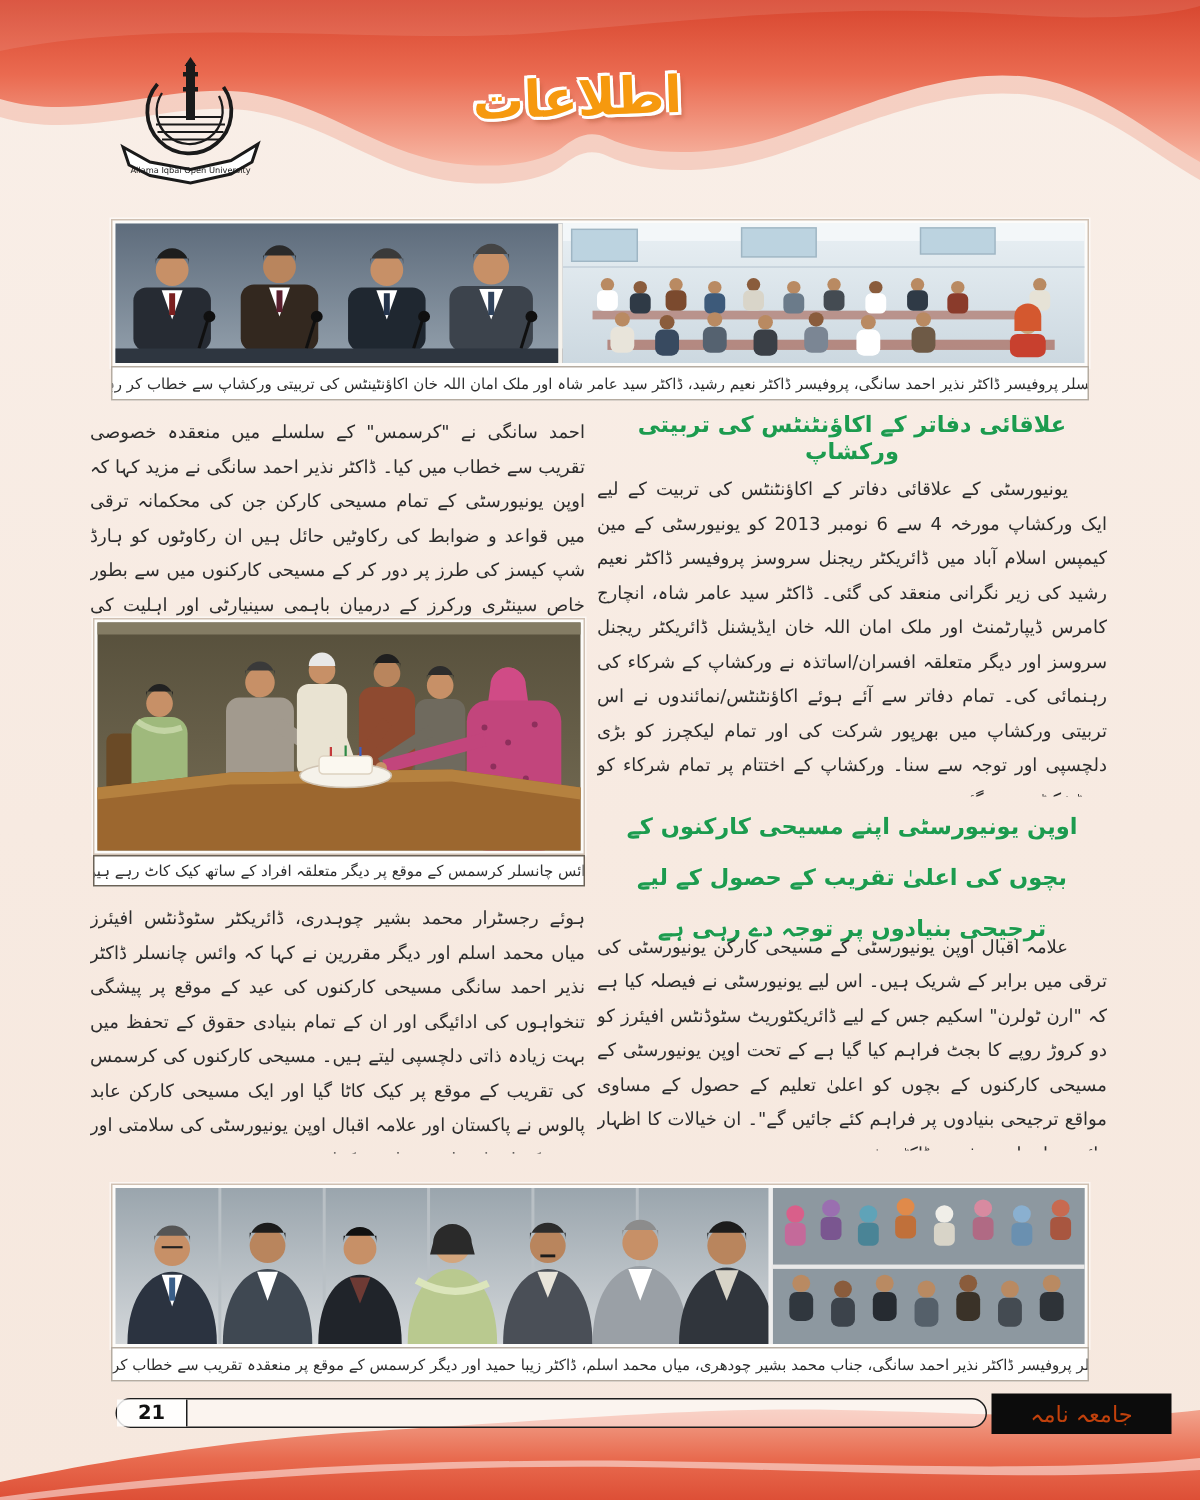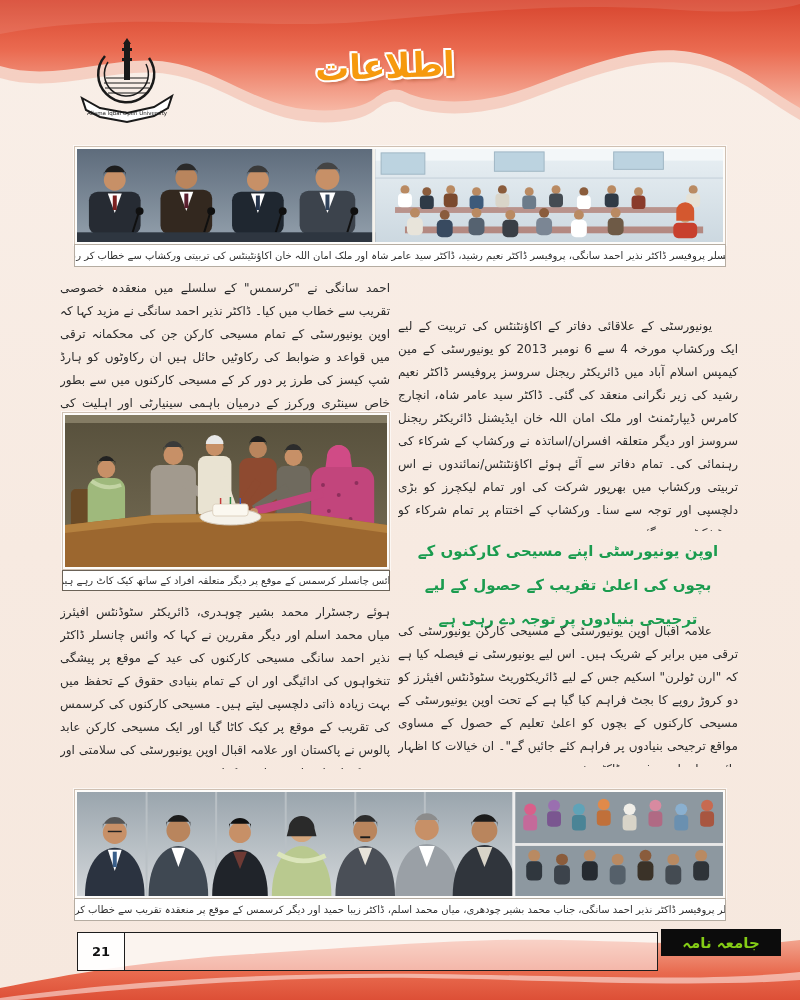--- a/index.html
+++ b/index.html
@@ -41,22 +41,22 @@
     display:flex; border:1px solid #1d1d1d; box-sizing:border-box;
     background:rgba(255,255,255,.5); z-index:3;
   }
   .footer-cell-num {
     width:46px; border-right:1px solid #1d1d1d; background:rgba(255,255,255,.85);
     display:flex; align-items:center; justify-content:center;
     font-weight:bold; font-size:13px; color:#111;
   }
   .footer-cell-rest { flex:1; }
   .masthead {
-    background:#0c0c0c; color:#84cc16; z-index:4;
-    display:flex; align-items:center; justify-content:center; font-size:15px;font-weight:bold;
+    background:#0c0c0c; color:#c2410c; z-index:4;
+    display:flex; align-items:center; justify-content:center; font-size:15px;
   }
   svg { overflow:visible; }
 </style>
 </head>
 <body>
 
 <div class="page">
 
   <svg class="abs" style="left:0;top:0;" width="800" height="145" viewBox="0 0 800 145" aria-hidden="true">
     <defs>
@@ -217,20 +217,21 @@
           <line x1="272" y1="86" x2="278" y2="66"></line>
             <circle cx="279" cy="64" r="3"></circle>
         </g>
         <rect y="86" width="300" height="10" fill="#2e3640"></rect>
       </g>
       <rect x="297" width="3" height="96" fill="#f5f2ec"></rect>
     </svg>
   </div>
   <div class="abs urdu caption" style="left:74px;top:244px;width:652px;height:23px;">وائس چانسلر پروفیسر ڈاکٹر نذیر احمد سانگی، پروفیسر ڈاکٹر نعیم رشید، ڈاکٹر سید عامر شاہ اور ملک امان اللہ خان اکاؤنٹینٹس کی تربیتی ورکشاپ سے خطاب کر رہے ہیں ۔</div>
 
+  <div class="abs urdu green-h" style="left:398px;top:274px;width:340px;height:24px;">علاقائی دفاتر کے اکاؤنٹنٹس کی تربیتی ورکشاپ</div>
 
   <div class="abs urdu body-text indent" style="left:398px;top:315px;width:340px;height:216px;">یونیورسٹی کے علاقائی دفاتر کے اکاؤنٹنٹس کی تربیت کے لیے ایک ورکشاپ مورخہ 4 سے 6 نومبر 2013 کو یونیورسٹی کے مین کیمپس اسلام آباد میں ڈائریکٹر ریجنل سروسز پروفیسر ڈاکٹر نعیم رشید کی زیر نگرانی منعقد کی گئی۔ ڈاکٹر سید عامر شاہ، انچارج کامرس ڈیپارٹمنٹ اور ملک امان اللہ خان ایڈیشنل ڈائریکٹر ریجنل سروسز اور دیگر متعلقہ افسران/اساتذہ نے ورکشاپ کے شرکاء کی رہنمائی کی۔ تمام دفاتر سے آئے ہوئے اکاؤنٹنٹس/نمائندوں نے اس تربیتی ورکشاپ میں بھرپور شرکت کی اور تمام لیکچرز کو بڑی دلچسپی اور توجہ سے سنا۔ ورکشاپ کے اختتام پر تمام شرکاء کو سرٹیفکیٹس دیے گئے۔</div>
 
   <div class="abs urdu green-h" style="left:398px;top:534px;width:340px;height:74px;line-height:34px;">اوپن یونیورسٹی اپنے مسیحی کارکنوں کے بچوں کی اعلیٰ تقریب کے حصول کے لیے ترجیحی بنیادوں پر توجہ دے رہی ہے</div>
 
   <div class="abs urdu body-text indent" style="left:398px;top:620px;width:340px;height:147px;">علامہ اقبال اوپن یونیورسٹی کے مسیحی کارکن یونیورسٹی کی ترقی میں برابر کے شریک ہیں۔ اس لیے یونیورسٹی نے فیصلہ کیا ہے کہ "ارن ٹولرن" اسکیم جس کے لیے ڈائریکٹوریٹ سٹوڈنٹس افیئرز کو دو کروڑ روپے کا بجٹ فراہم کیا گیا ہے کے تحت اوپن یونیورسٹی کے مسیحی کارکنوں کے بچوں کو اعلیٰ تعلیم کے حصول کے مساوی مواقع ترجیحی بنیادوں پر فراہم کئے جائیں گے"۔ ان خیالات کا اظہار وائس چانسلر پروفیسر ڈاکٹر نذیر</div>
 
   <div class="abs urdu body-text" style="left:60px;top:277px;width:330px;height:136px;">احمد سانگی نے "کرسمس" کے سلسلے میں منعقدہ خصوصی تقریب سے خطاب میں کیا۔ ڈاکٹر نذیر احمد سانگی نے مزید کہا کہ اوپن یونیورسٹی کے تمام مسیحی کارکن جن کی محکمانہ ترقی میں قواعد و ضوابط کی رکاوٹیں حائل ہیں ان رکاوٹوں کو ہارڈ شپ کیسز کی طرز پر دور کر کے مسیحی کارکنوں میں سے بطور خاص سینٹری ورکرز کے درمیان باہمی سینیارٹی اور اہلیت کی بنیاد پر لائحہ عمل تیار کر کے انہیں جلد از جلد ترقی دے دی جائے گی۔ تقریب سے خطاب کرتے</div>
 
   <div class="abs photo-frame" style="left:62px;top:412px;width:328px;height:158px;">
@@ -410,19 +411,19 @@
       <linearGradient id="bg1" x1="0" y1="0" x2="0" y2="1">
         <stop offset="0" stop-color="#f2a48e"></stop>
         <stop offset="0.55" stop-color="#e86a4e"></stop>
         <stop offset="1" stop-color="#dd4f36"></stop>
       </linearGradient>
     </defs>
     <path d="M0,70 V58 C70,44 150,30 250,24 C380,16 470,8 560,10 C660,12 740,18 800,10 V70 Z" fill="url(#bg1)"></path>
     <path d="M0,68 C120,52 260,42 430,44 C580,46 700,52 800,42 V50 C690,58 560,50 420,48 C270,46 120,58 0,72 Z" fill="#ffffff" opacity="0.5"></path>
   </svg>
 
-  <div class="abs footer-bar" style="left:77px;top:932px;width:581px;height:39px;">
+  <div class="abs footer-bar" style="left:77px;top:932px;width:581px;height:20px;border-radius:12px;">
     <div class="footer-cell-num">21</div>
     <div class="footer-cell-rest"></div>
   </div>
   <div class="abs urdu masthead" style="left:661px;top:929px;width:120px;height:27px;">جامعہ نامہ</div>
 
 </div>
 
 </body></html>

